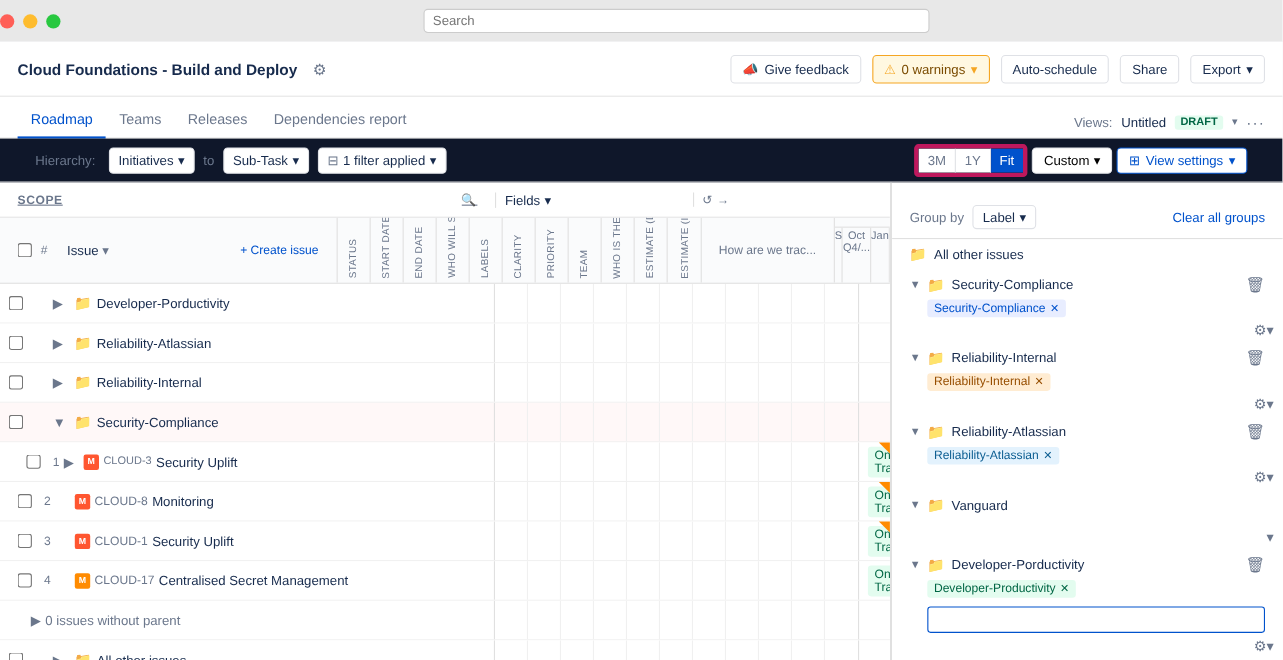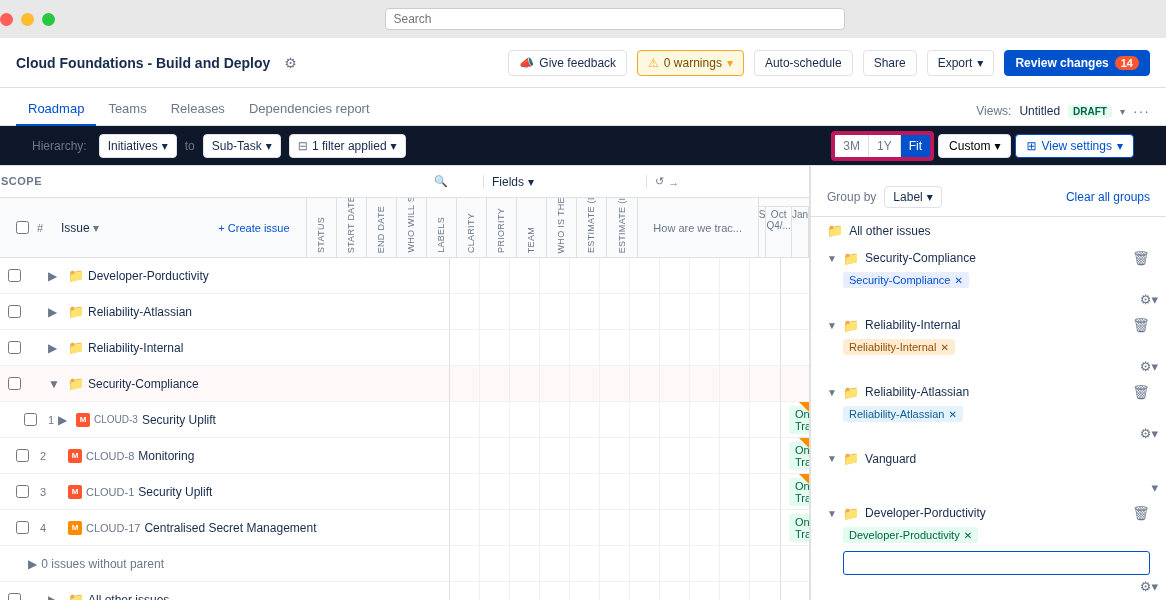--- a/index.html
+++ b/index.html
@@ -215,42 +215,42 @@
     
     .scope-header {
       height: 32px;
       display: flex;
       align-items: center;
       border-bottom: 1px solid #e0e0e0;
       background: #fff;
     }
     .scope-col-main {
       width: 450px;
-      padding: 0 1px;
-      display: flex;
-      align-items: flex-start;
+      padding: 0 16px;
+      display: flex;
+      align-items: flex-end;
       gap: 8px;
       font-size: 11px;
       font-weight: 600;
       color: #6b778c;
       text-transform: uppercase;
       letter-spacing: 0.5px;
+      text-decoration: underline;
     }
     .scope-col-search { margin-left: auto; cursor: pointer; color: #6b778c; }
     .fields-header {
       flex: 1;
       display: flex;
       align-items: center;
       padding: 0 8px;
       gap: 4px;
       font-size: 12px;
       color: #172b4d;
       border-left: 1px solid #e0e0e0;
       cursor: pointer;
-      margin-left: 33px;
     }
     .timeline-header {
       flex: 1;
       display: flex;
       align-items: center;
       padding: 0 8px;
       border-left: 1px solid #e0e0e0;
       font-size: 11px;
       color: #6b778c;
       overflow: hidden;
@@ -440,24 +440,20 @@
     <button class="top-btn">
       <span>Auto-schedule</span>
     </button>
     <button class="top-btn">
       <span>Share</span>
     </button>
     <button class="top-btn">
       <span>Export</span>
       <span>▾</span>
     </button>
-    <button class="top-btn review-btn">
-      <span>Review changes</span>
-      <span class="review-badge">14</span>
-    </button>
   </div>
 
   <div class="nav-tabs">
     <div class="tabs-left">
       <div class="tab active">Roadmap</div>
       <div class="tab">Teams</div>
       <div class="tab">Releases</div>
       <div class="tab">Dependencies report</div>
     </div>
     <div class="tabs-right">

